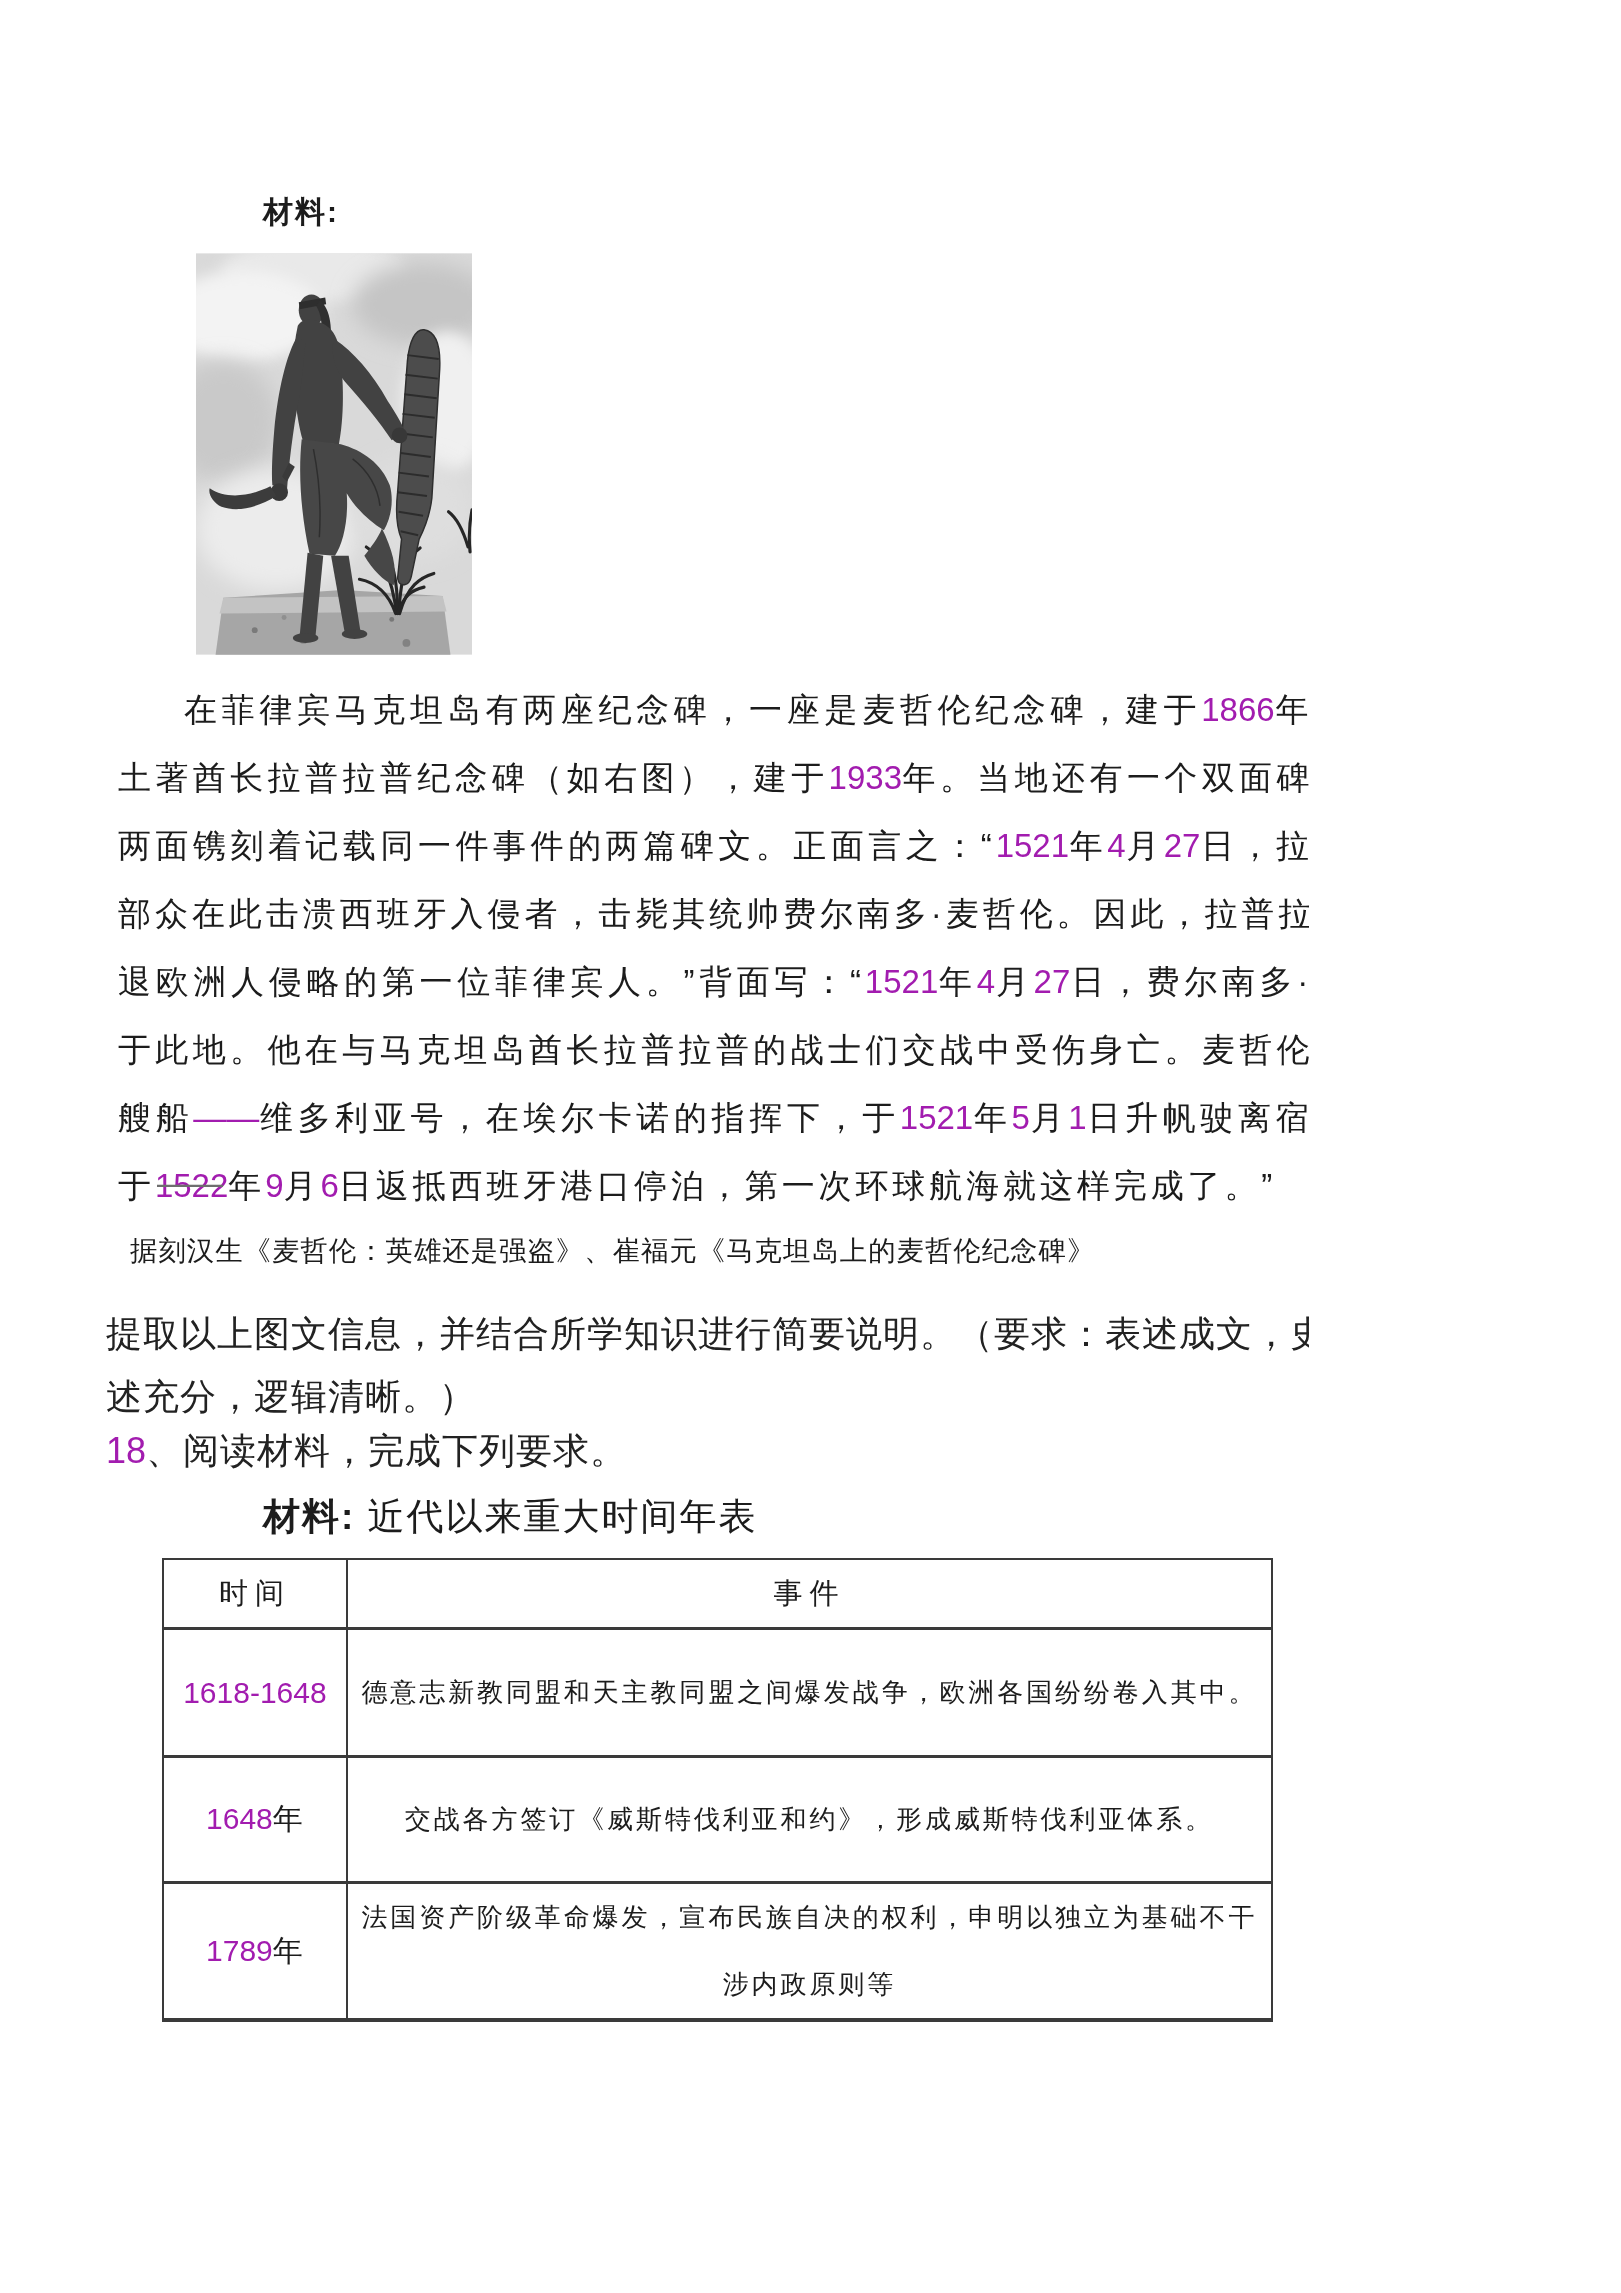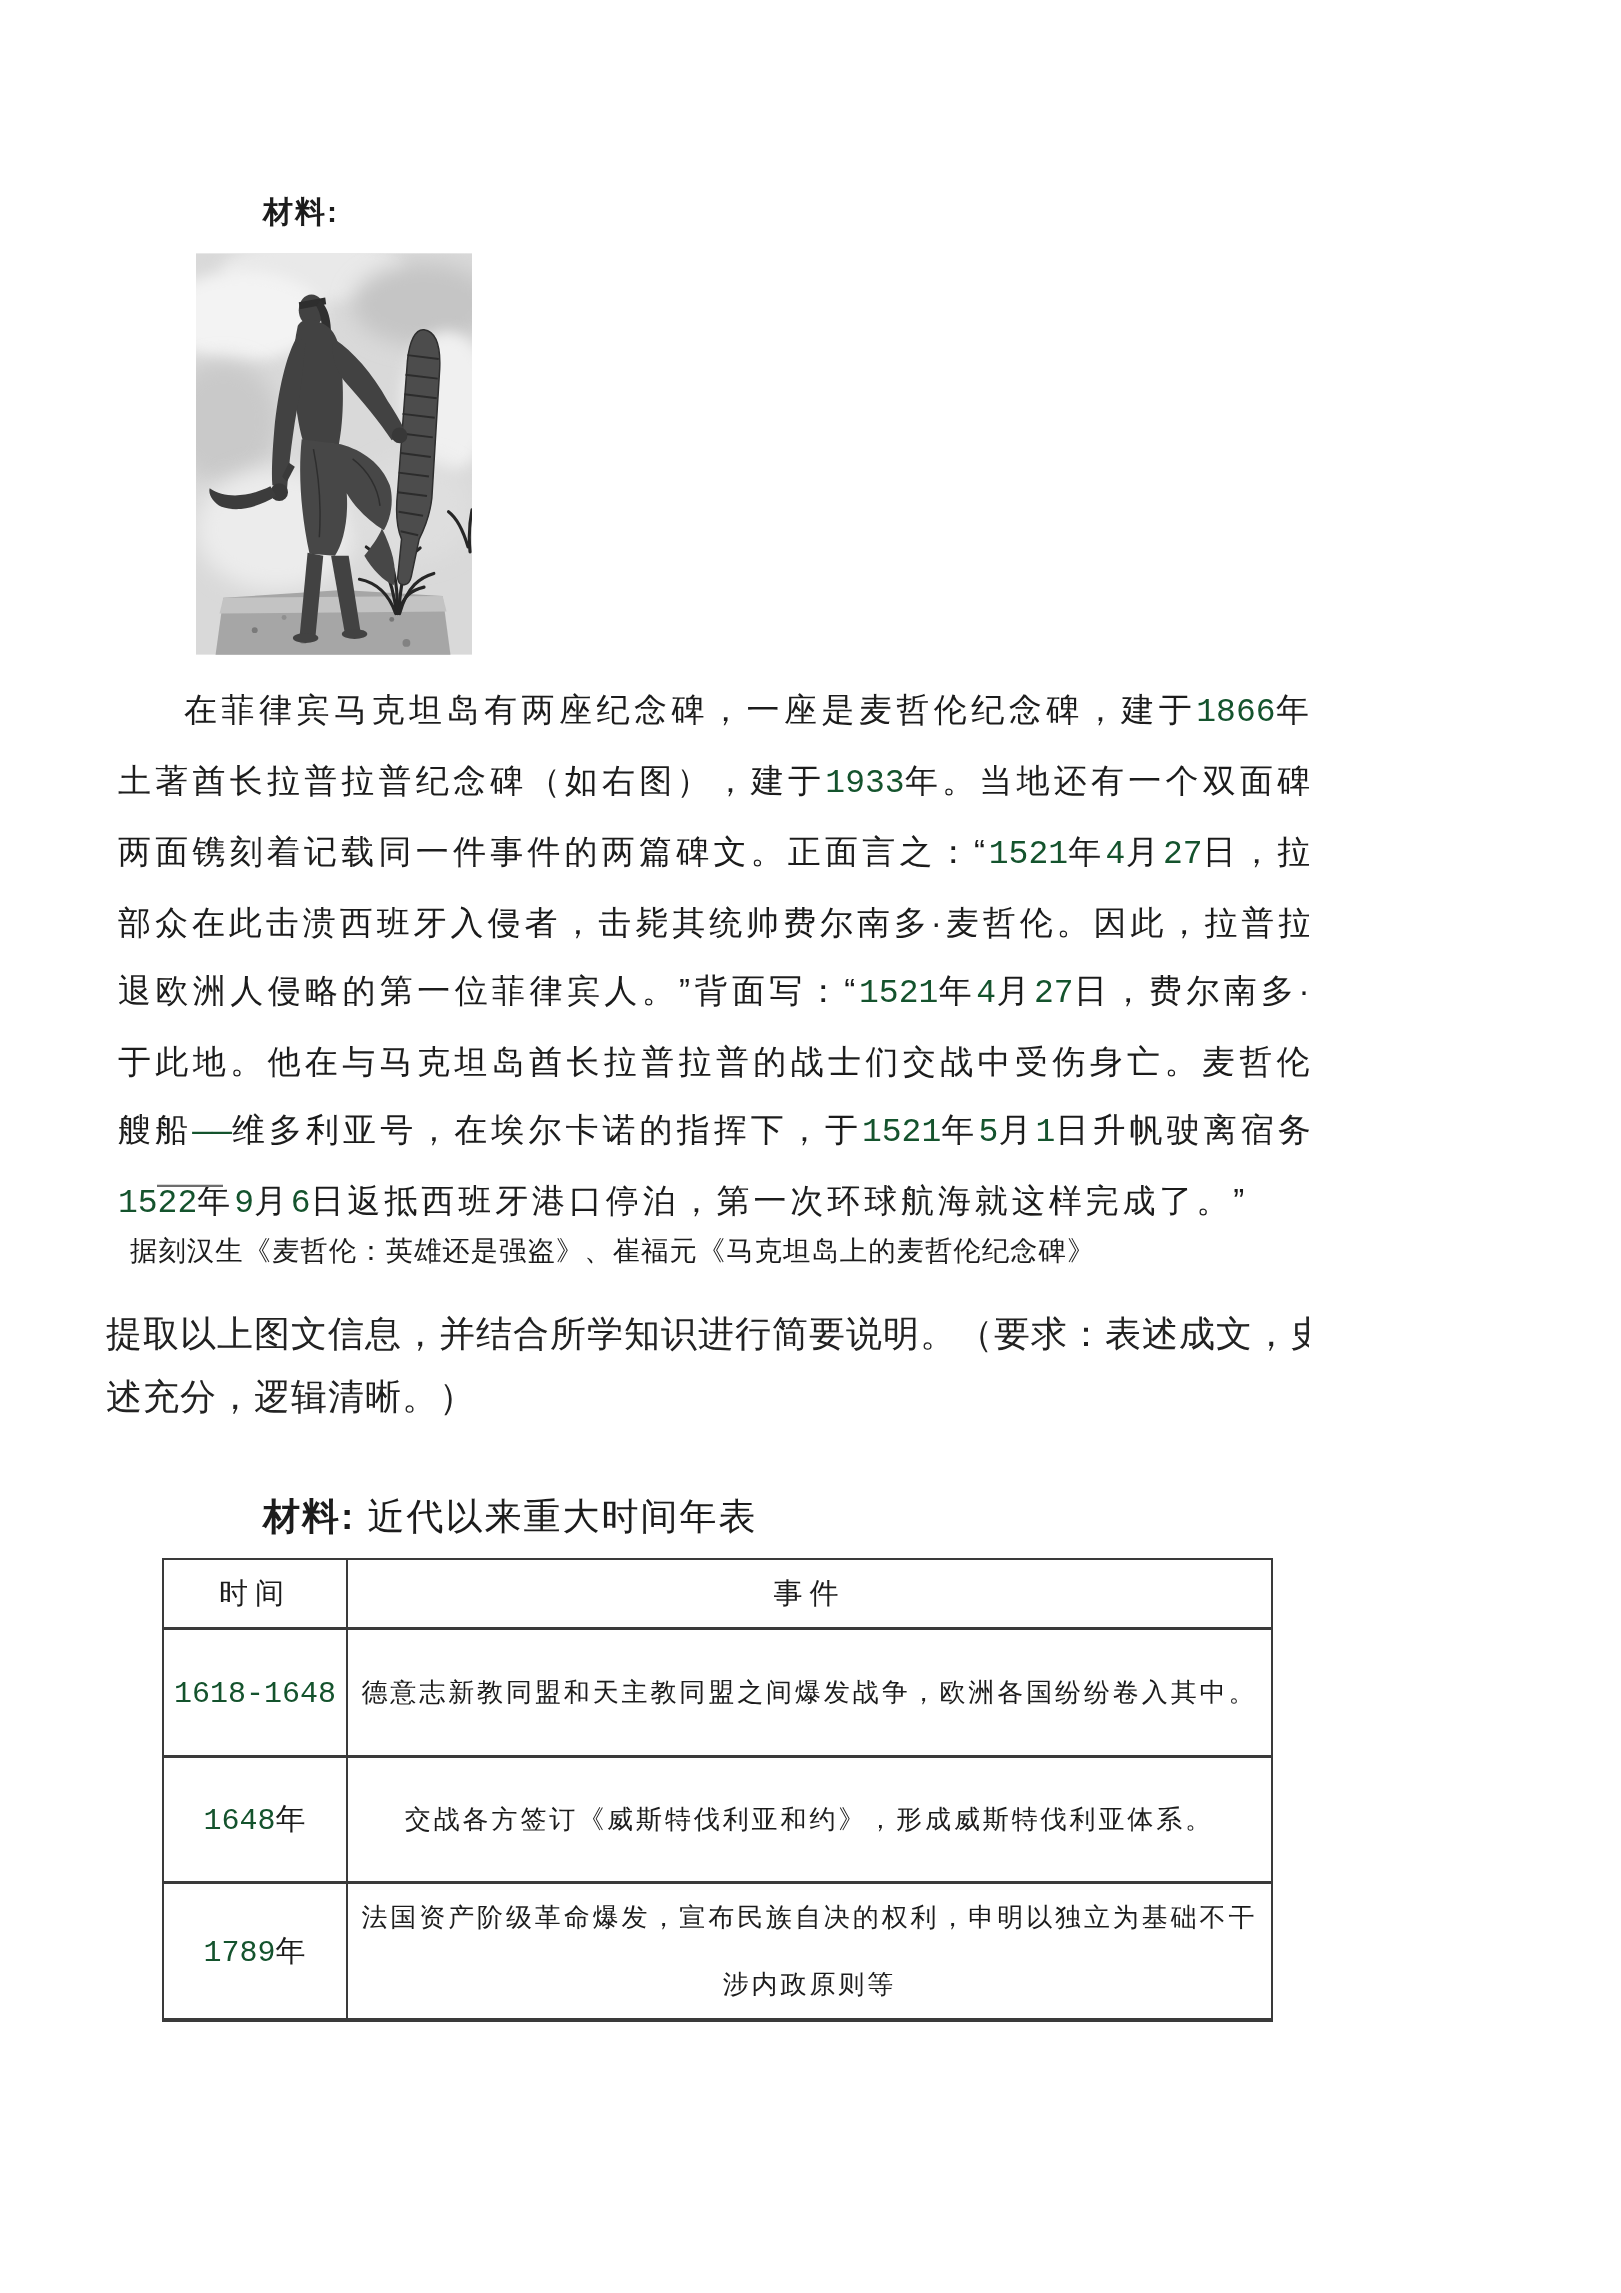--- a/index.html
+++ b/index.html
@@ -66,22 +66,22 @@
     font-size:29px; letter-spacing:6.9px;
   }
   .timeline-table td.time{ width:174px; font-size:30px; letter-spacing:1px;}
   .timeline-table td.event{
     font-size:26px; line-height:67px; letter-spacing:2.9px;
   }
   .timeline-table tr.r1 td{height:125px;}
   .timeline-table tr.r2 td{height:123px;}
   .timeline-table tr.r3 td{height:131px; border-bottom:4.9px solid #3a3a3a;}
   .num{
-    font-family:Liberation Mono, monospace;
-    color:#14532d; letter-spacing:0;
+    font-family:Liberation Sans, sans-serif;
+    color:#a21caf; letter-spacing:0;
   }
 </style>
 </head>
 <body>
 
 <div class="page">
 
   <div class="abs material-label">材料:</div>
 
   <div class="abs statue-wrap">
@@ -164,20 +164,21 @@
   </div>
 
   <div class="abs para">在菲律宾马克坦岛有两座纪念碑，一座是麦哲伦纪念碑，建于<span class="num">1866</span>年，一座是土著酋长拉普拉普纪念碑（如右图），建于<span class="num">1933</span>年。当地还有一个双面碑亭，正反两面镌刻着记载同一件事件的两篇碑文。正面言之：“<span class="num">1521</span>年<span class="num">4</span>月<span class="num">27</span>日，拉普拉普率部众在此击溃西班牙入侵者，击毙其统帅费尔南多·麦哲伦。因此，拉普拉普成为击退欧洲人侵略的第一位菲律宾人。”背面写：“<span class="num">1521</span>年<span class="num">4</span>月<span class="num">27</span>日，费尔南多·麦哲伦死于此地。他在与马克坦岛酋长拉普拉普的战士们交战中受伤身亡。麦哲伦船队的一艘船<span class="num">——</span>维多利亚号，在埃尔卡诺的指挥下，于<span class="num">1521</span>年<span class="num">5</span>月<span class="num">1</span>日升帆驶离宿务港，并于<span class="num">1522</span>年<span class="num">9</span>月<span class="num">6</span>日返抵西班牙港口停泊，第一次环球航海就这样完成了。”</div>
 
   <div class="abs dash-line">——</div>
 
   <div class="abs instructions">提取以上图文信息，并结合所学知识进行简要说明。（要求：表述成文，史论结合，论述充分，逻辑清晰。）</div>
 
   <div class="abs citation">据刻汉生《麦哲伦：英雄还是强盗》、崔福元《马克坦岛上的麦哲伦纪念碑》</div>
 
+  <div class="abs q18"><span class="num">18</span>、阅读材料，完成下列要求。</div>
 
   <div class="abs material2">
     <span class="lbl">材料:</span>
     <span>近代以来重大时间年表</span>
   </div>
 
   <table class="abs timeline-table">
     <tbody>
       <tr class="hdr">
         <td class="time">时间</td>

